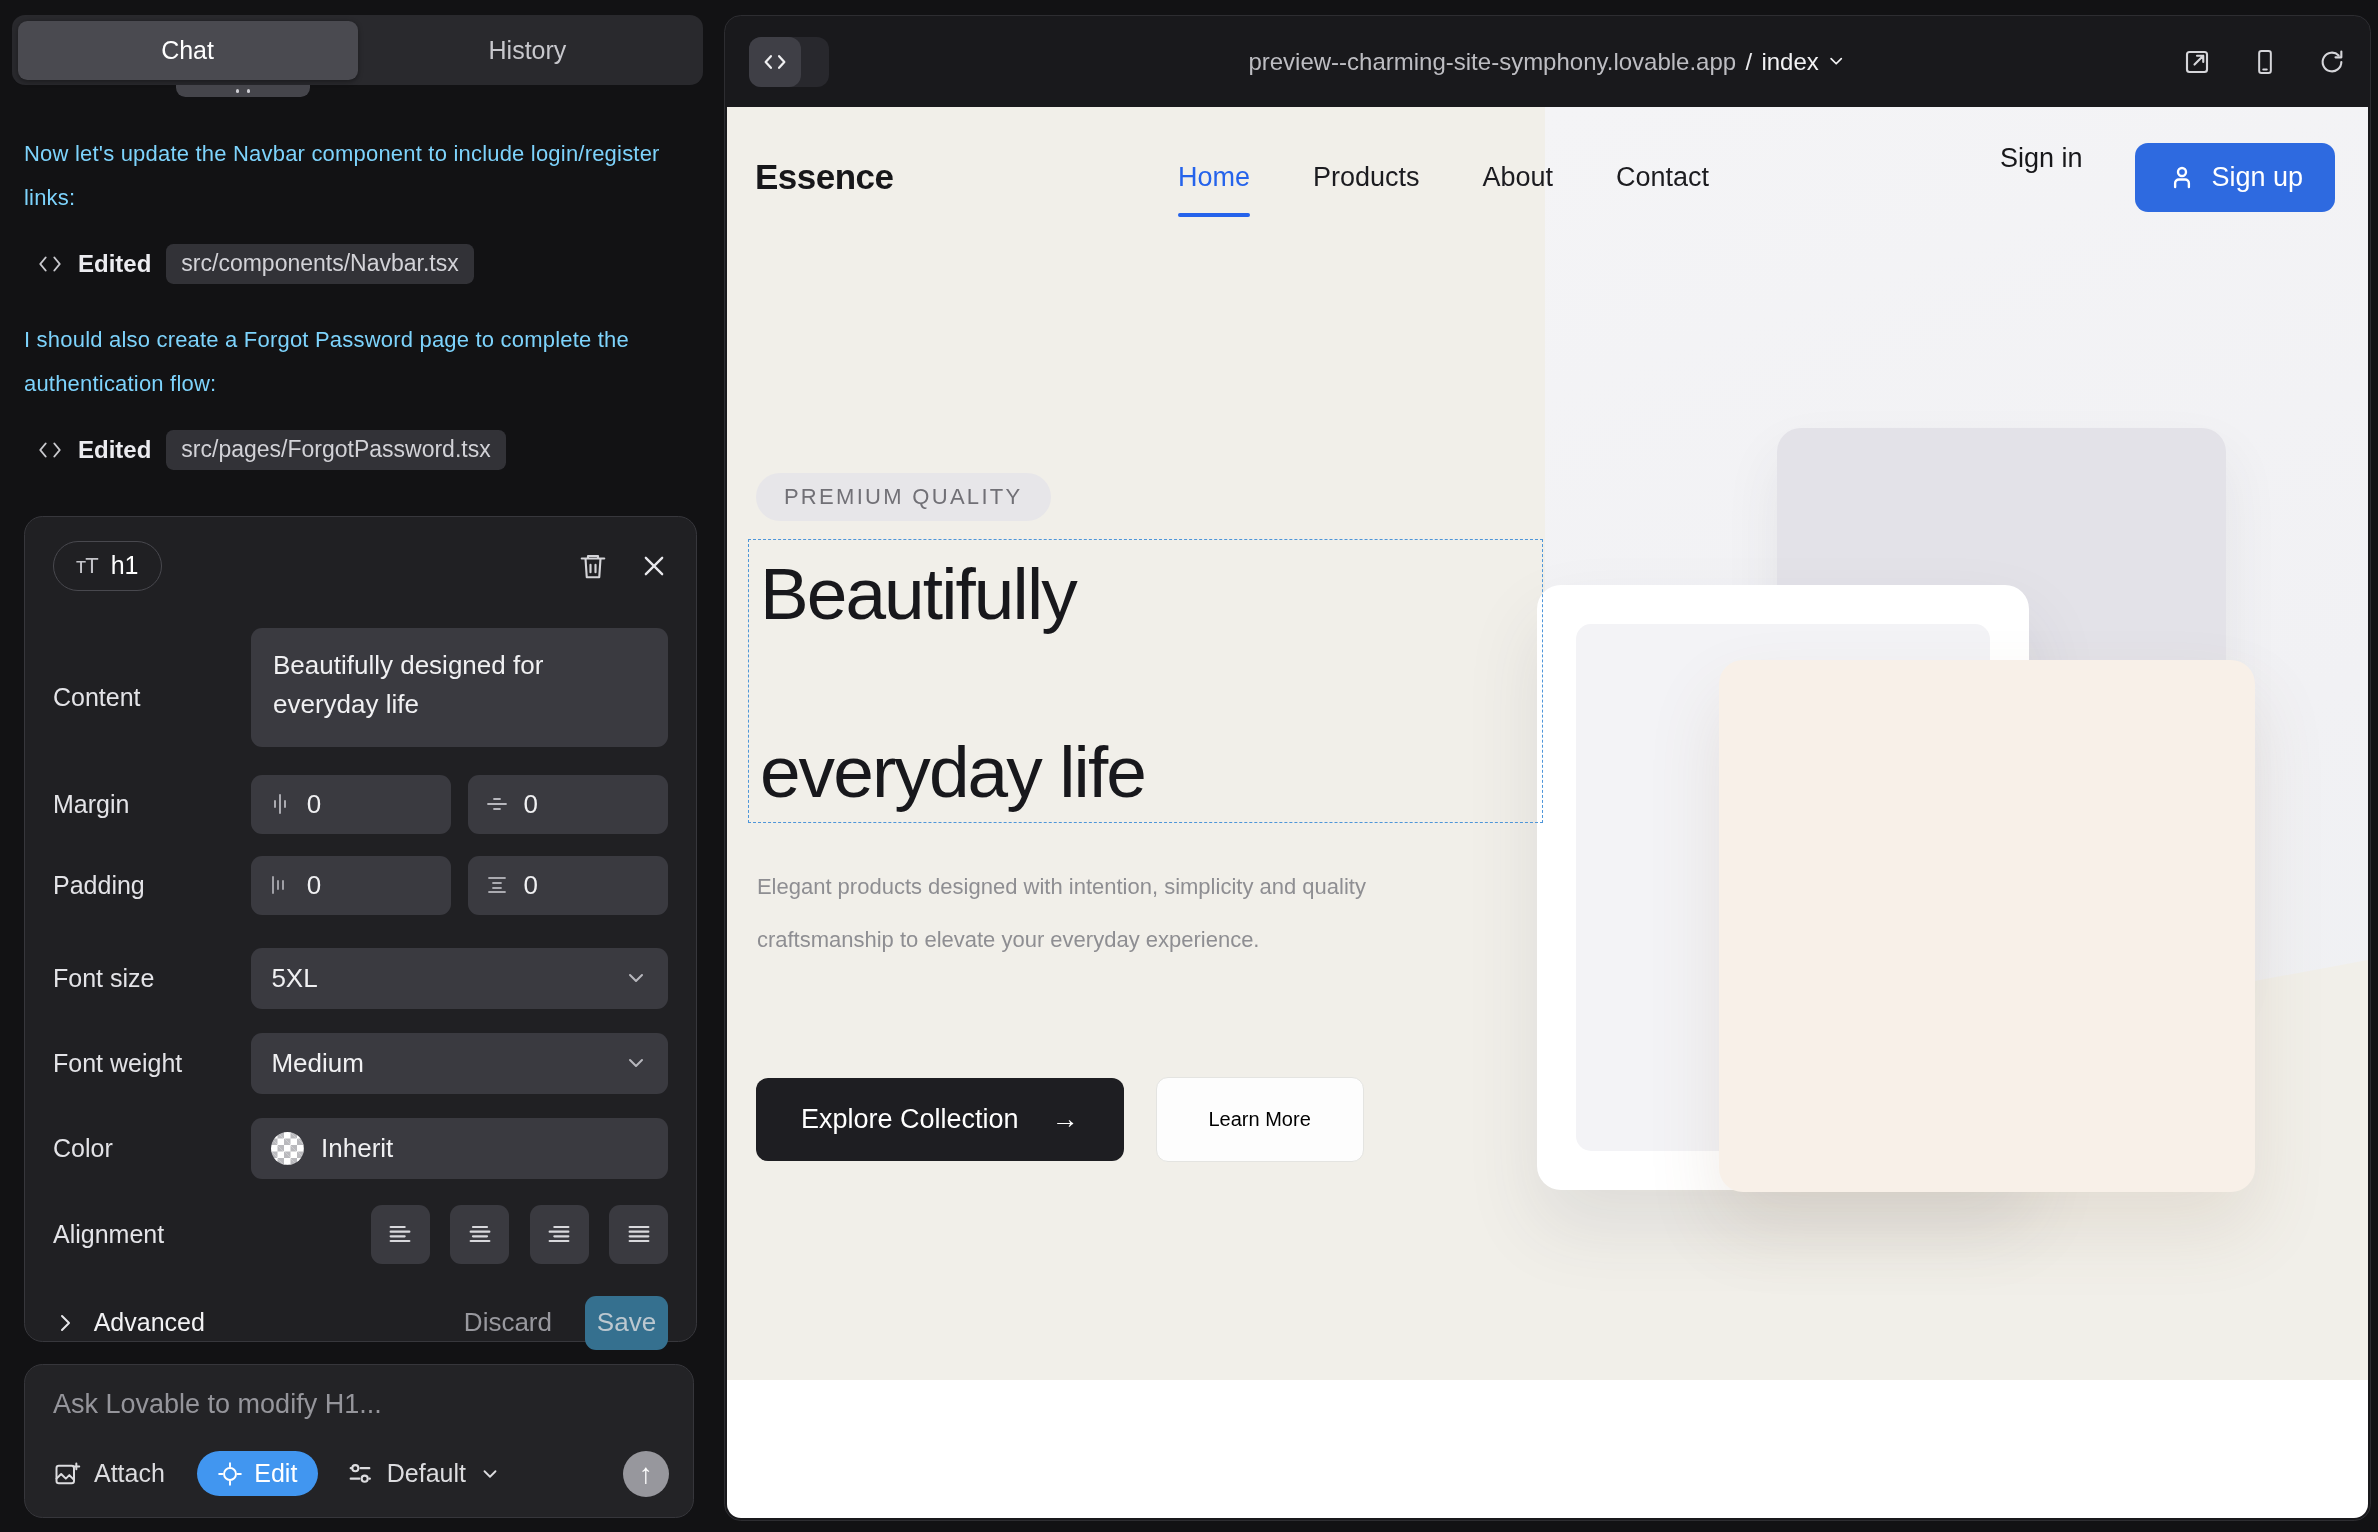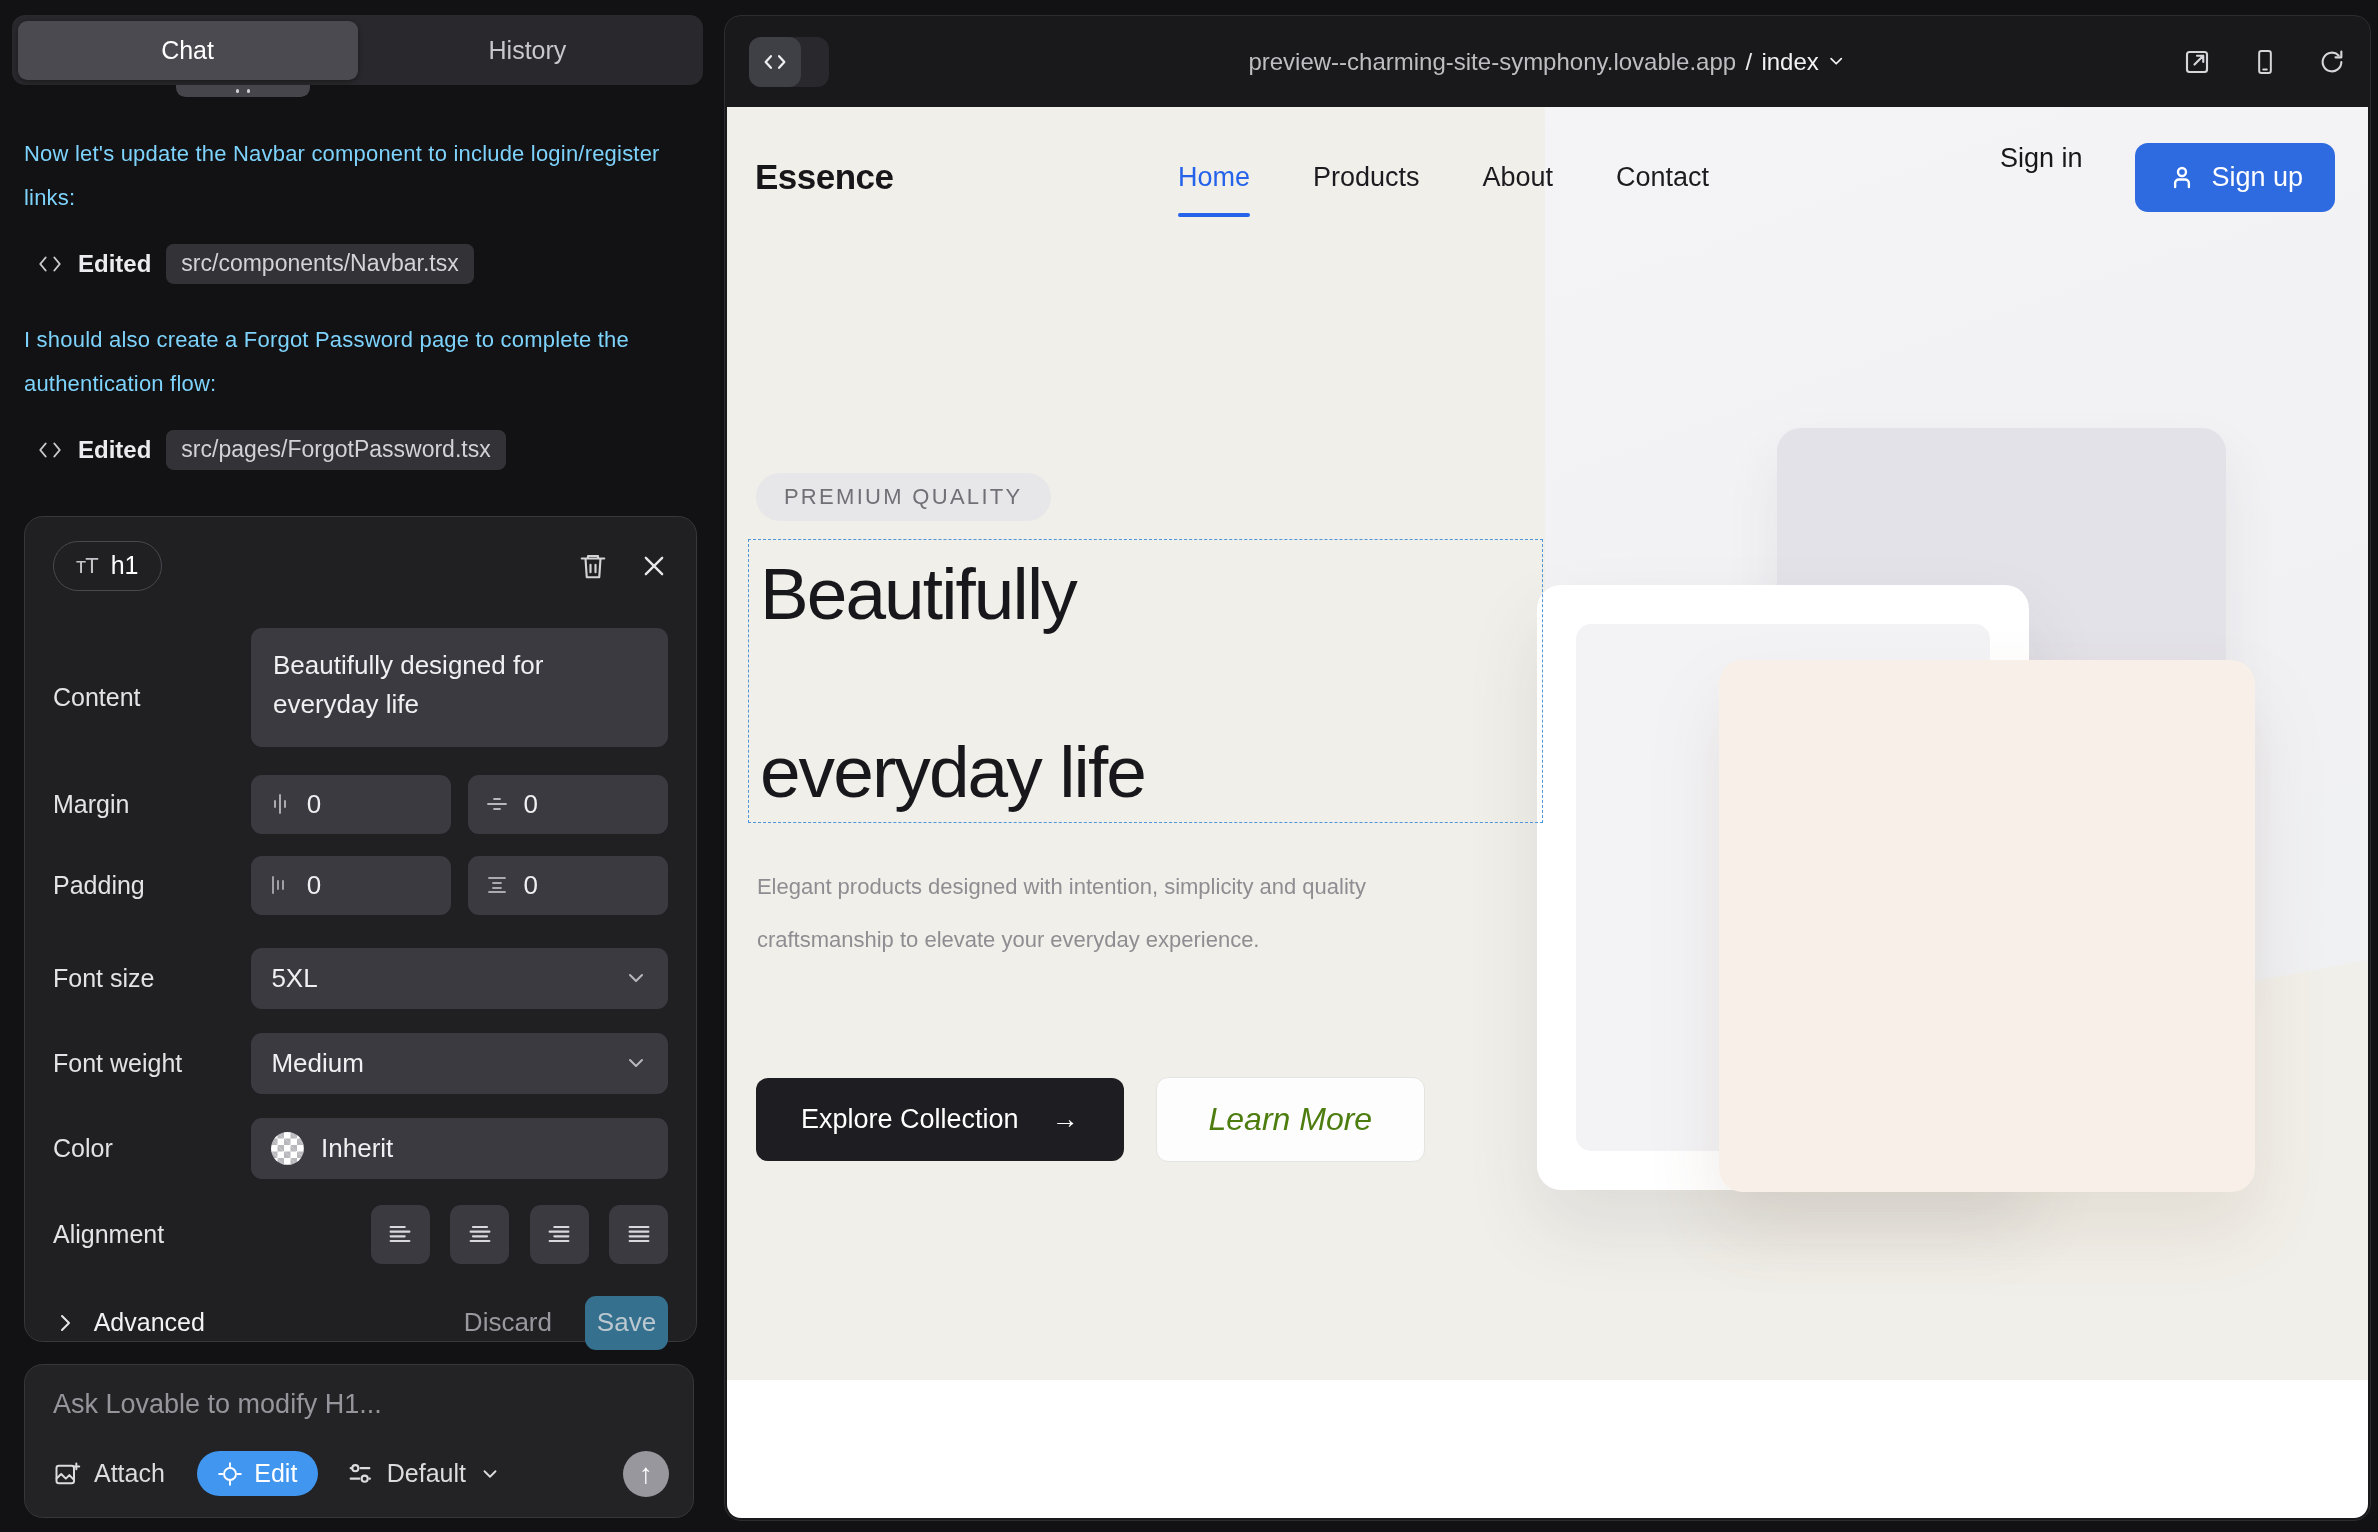--- a/index.html
+++ b/index.html
@@ -201,21 +201,21 @@
     font-size:22px; line-height:53px; color:#8e8e92;
   }
   .cta-row { position:absolute; left:29px; top:970px; display:flex; gap:32px; align-items:center; }
   .cta-primary {
     height:83px; padding:0 45px; background:#1e1e22; border:none; border-radius:12px;
     color:#ffffff; font-size:27px; display:flex; align-items:center; gap:33px; cursor:pointer;
     font-family:"Liberation Sans", sans-serif;
   }
   .cta-secondary {
     height:85px; padding:0 52px; background:#fdfdfd; border:0.9px solid #e4e4e1; border-radius:12px;
-    color:#4d7c0f; font-size:32px; cursor:pointer; font-family:"Liberation Sans", sans-serif;font-style:italic;
+    color:#000000; font-size:20px; cursor:pointer; font-family:"Liberation Sans", sans-serif;
   }
 
   .card { position:absolute; border-radius:24px; }
   .card-grey  { left:1050px; top:321px; width:449px; height:557px; background:#e3e2e8;
                 box-shadow:0 28px 56px rgba(60,60,80,.08); }
   .card-white { left:810px;  top:478px; width:492px; height:605px; background:#ffffff;
                 box-shadow:0 37px 74px rgba(60,60,80,.10); padding:39px; }
   .card-white-inner { width:100%; height:100%; background:#f3f3f6; border-radius:15px; }
   .card-peach { left:992px; top:553px; width:536px; height:532px; background:#f8f0e8;
                 box-shadow:0 37px 74px rgba(120,90,60,.12); }

